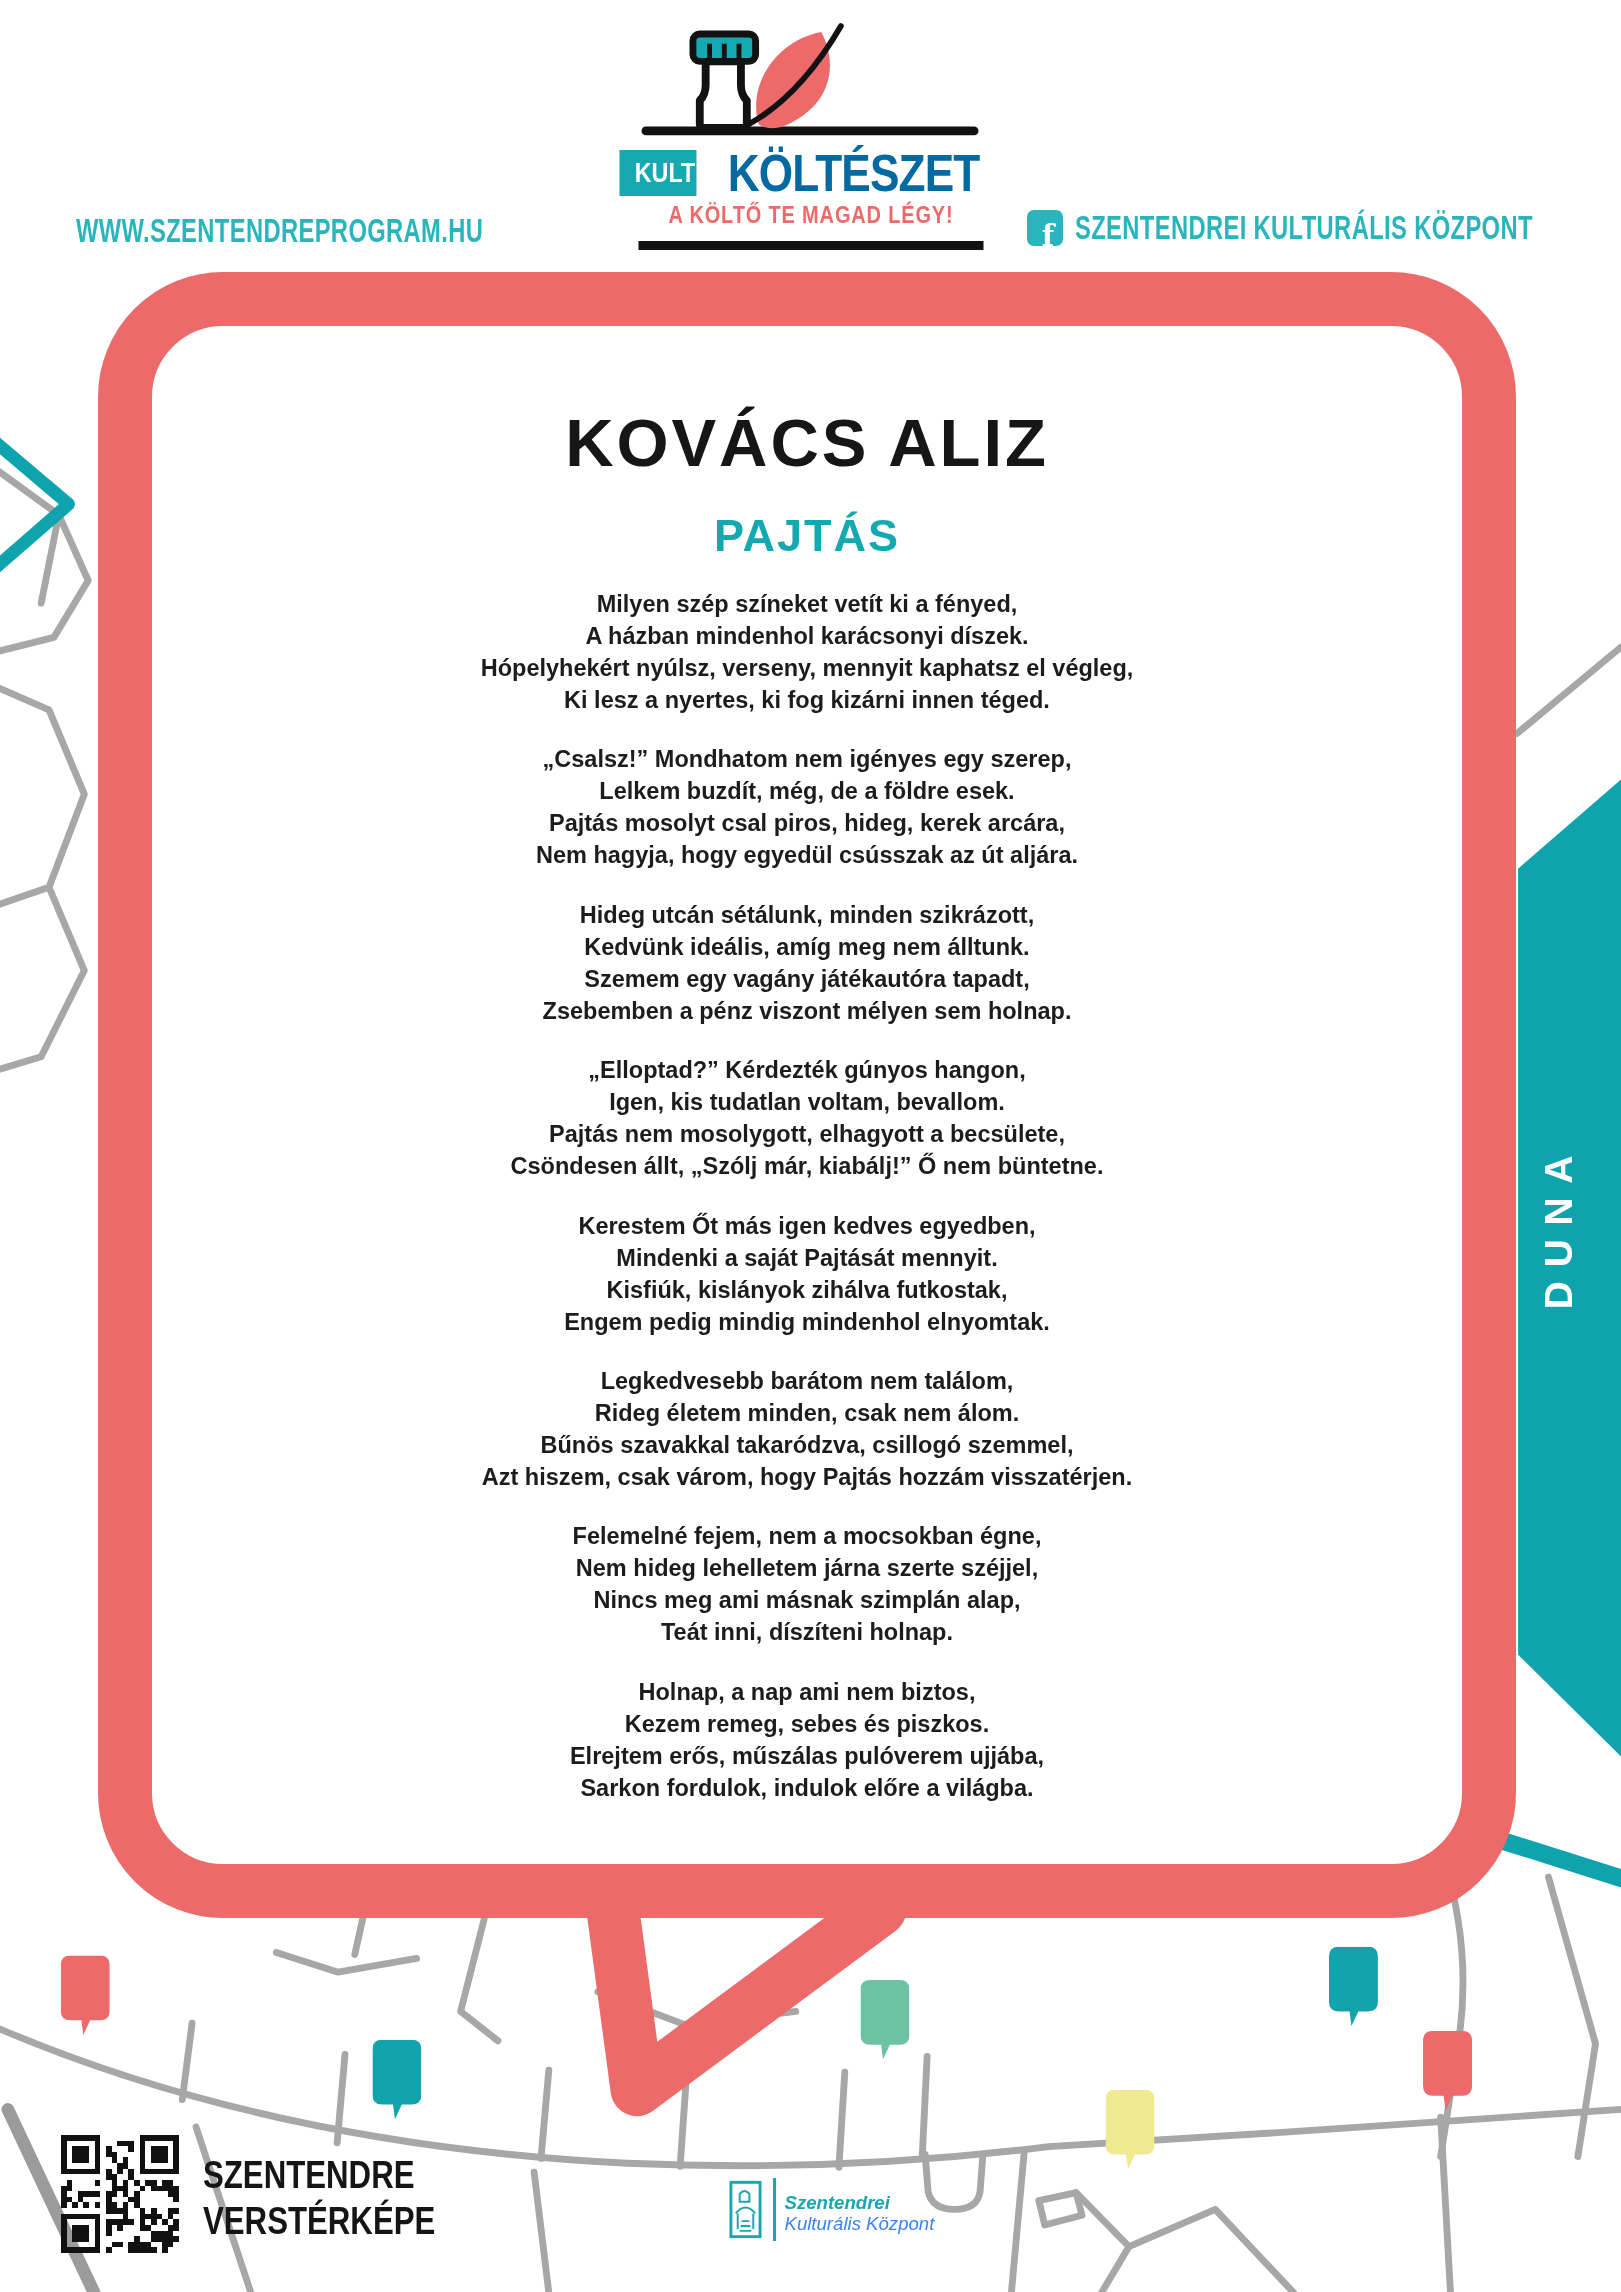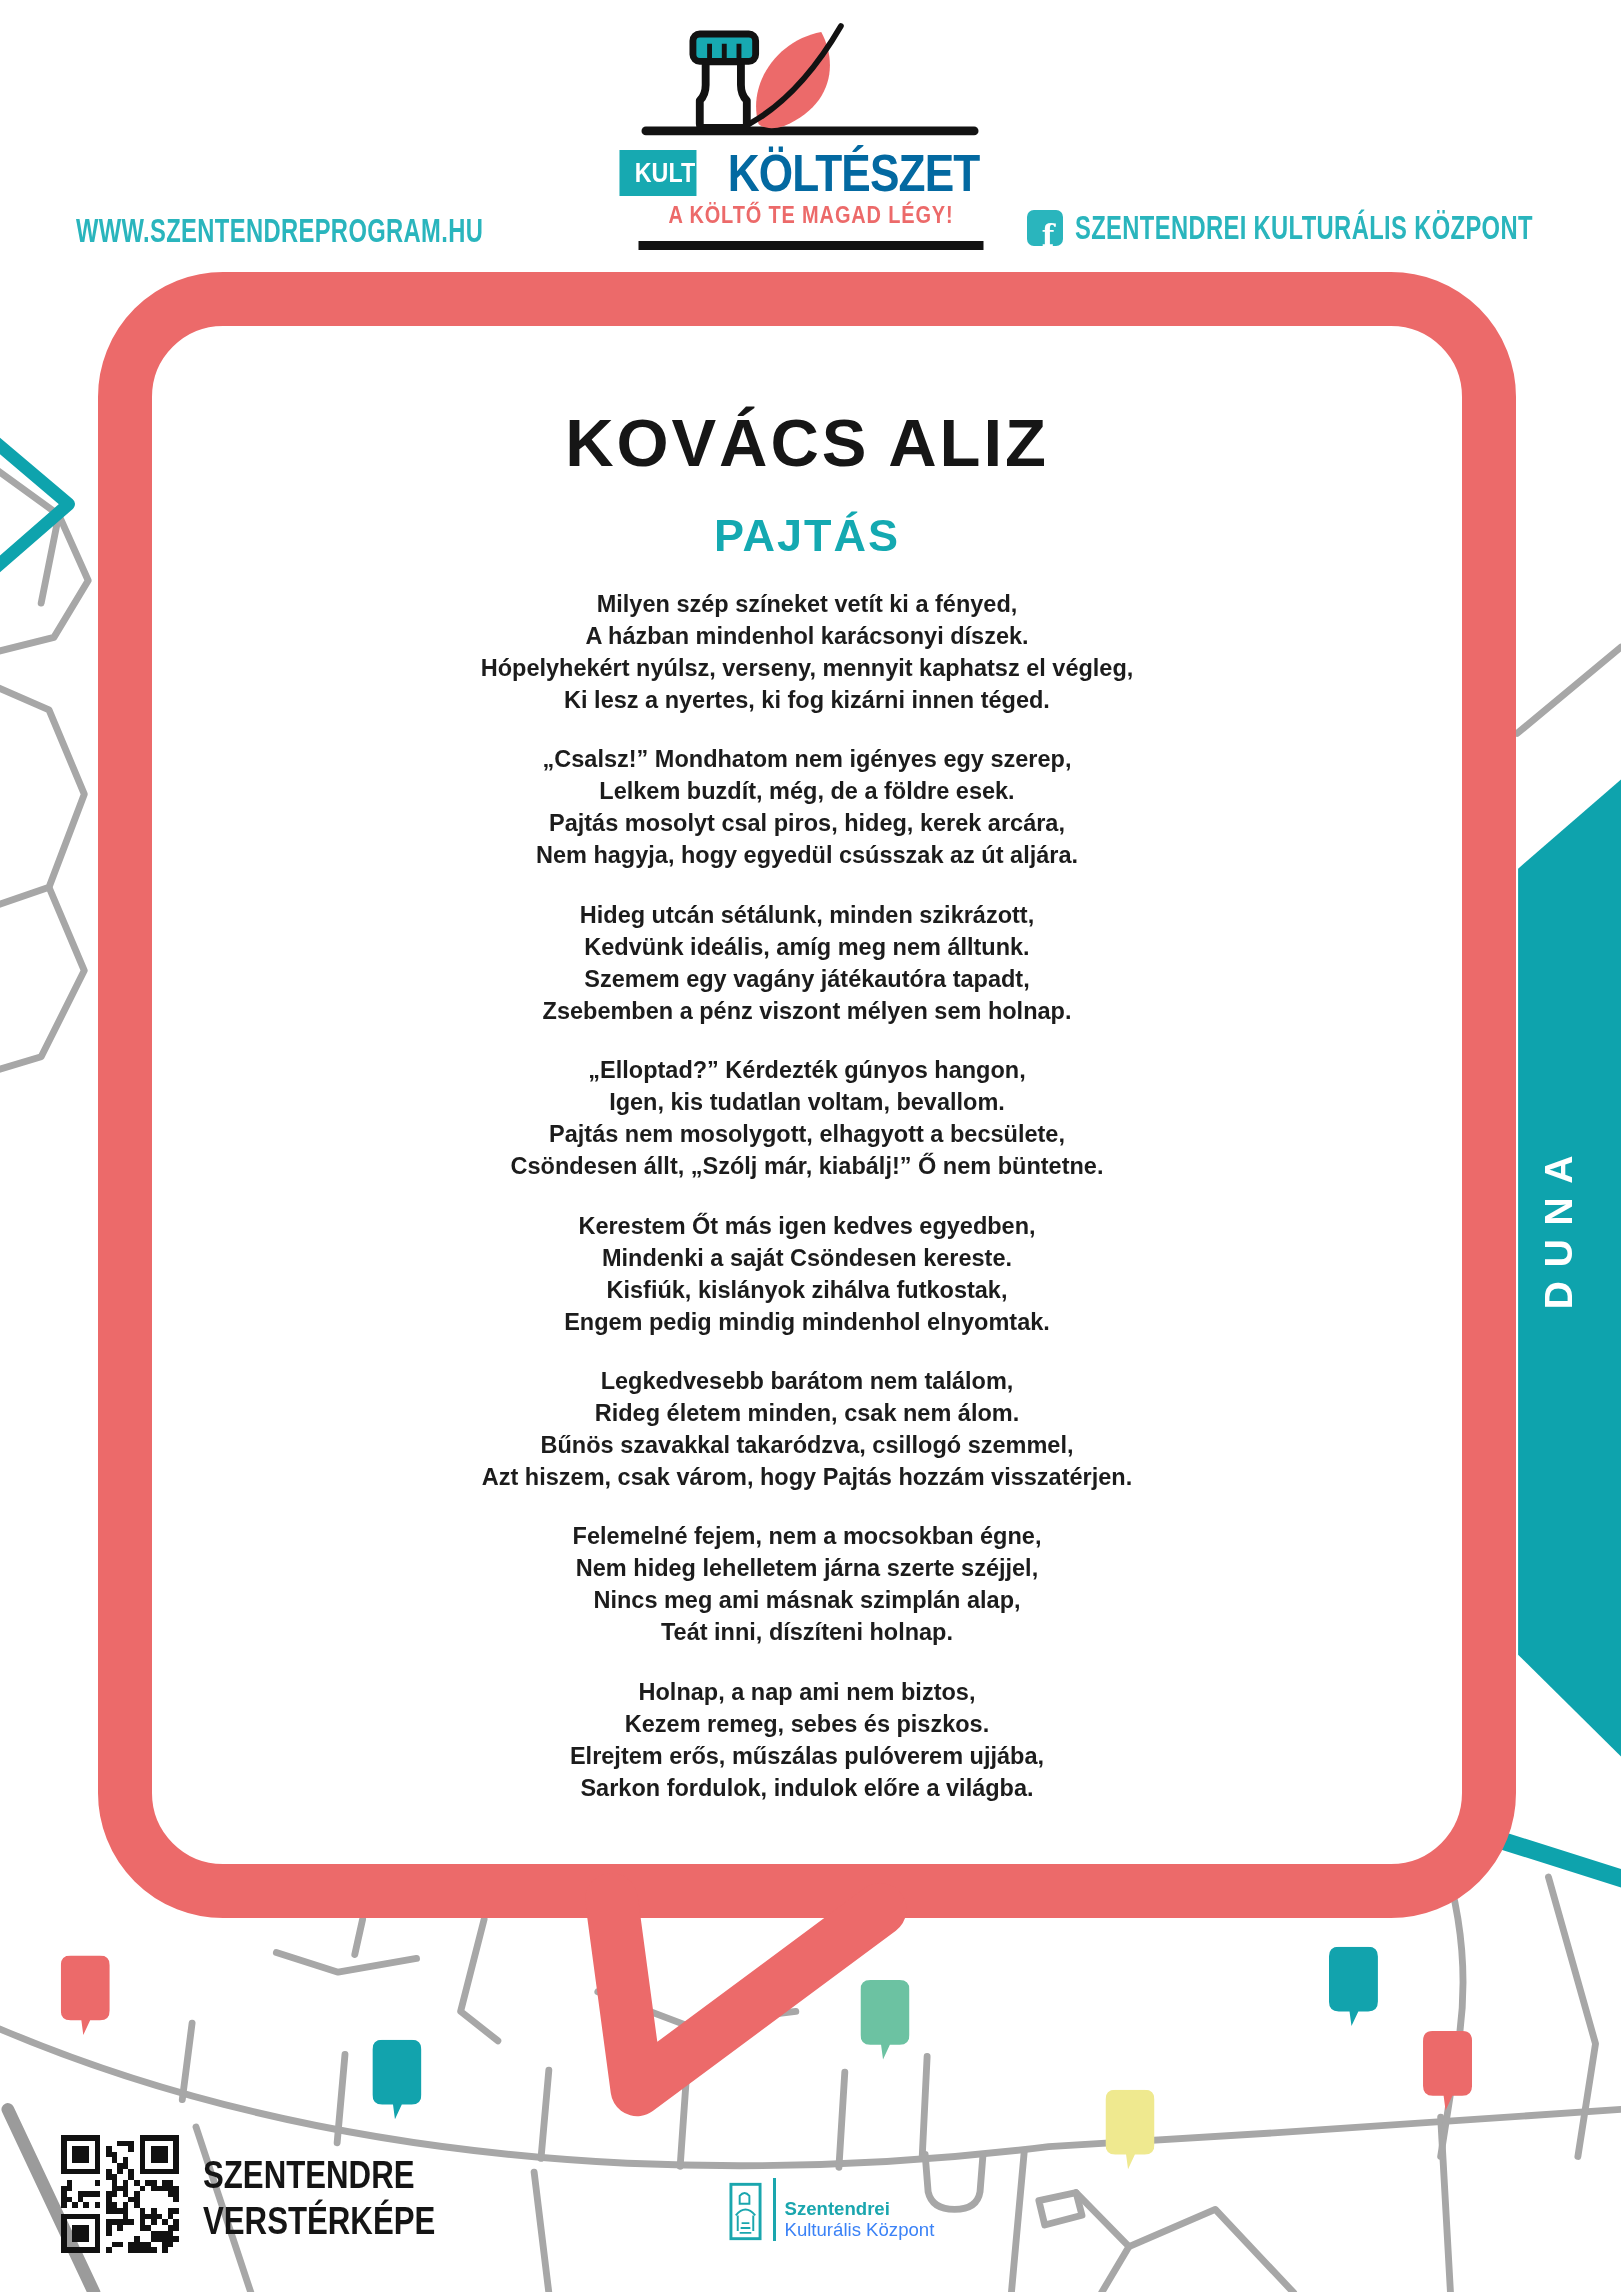--- a/index.html
+++ b/index.html
@@ -42,21 +42,21 @@
   .stanza{margin-bottom:27.4px;}
   .poem-line{font-size:23.5px;line-height:32px;font-weight:bold;}
 
   
   #duna{left:1372px;top:1205px;width:372px;height:41px;line-height:41px;text-align:center;
     transform:rotate(-90deg);color:#ffffff;font-weight:bold;font-size:39px;letter-spacing:13.7px;}
 
   
   #qr{left:61px;top:2135px;}
   #caption{left:203px;top:2152px;color:#151515;font-weight:bold;font-size:39px;line-height:46px;}
-  #sknt-logo{left:729px;top:2178px;display:flex;align-items:flex-end;gap:8.8px;}
+  #sknt-logo{left:729px;top:2178px;display:flex;align-items:center;gap:8.8px;font-style:italic;}
   #sknt-divider{width:2.9px;height:63px;background:#1aa6ae;margin-left:2px;}
   #sknt-text{padding-top:7.8px;}
   #sknt-line1{color:#1aa6ae;font-weight:bold;font-size:18.6px;line-height:21.6px;}
   #sknt-line2{color:#3b82f6;font-size:18.6px;line-height:21.6px;}
 
   svg{display:block;}
 </style>
 </head>
 <body>
 
@@ -172,21 +172,21 @@
         <div class="poem-line">Zsebemben a pénz viszont mélyen sem holnap.</div>
       </div>
       <div class="stanza">
         <div class="poem-line">„Elloptad?” Kérdezték gúnyos hangon,</div>
         <div class="poem-line">Igen, kis tudatlan voltam, bevallom.</div>
         <div class="poem-line">Pajtás nem mosolygott, elhagyott a becsülete,</div>
         <div class="poem-line">Csöndesen állt, „Szólj már, kiabálj!” Ő nem büntetne.</div>
       </div>
       <div class="stanza">
         <div class="poem-line">Kerestem Őt más igen kedves egyedben,</div>
-        <div class="poem-line">Mindenki a saját Csöndesen kereste.</div>
+        <div class="poem-line">Mindenki a saját Pajtását mennyit.</div>
         <div class="poem-line">Kisfiúk, kislányok zihálva futkostak,</div>
         <div class="poem-line">Engem pedig mindig mindenhol elnyomtak.</div>
       </div>
       <div class="stanza">
         <div class="poem-line">Legkedvesebb barátom nem találom,</div>
         <div class="poem-line">Rideg életem minden, csak nem álom.</div>
         <div class="poem-line">Bűnös szavakkal takaródzva, csillogó szemmel,</div>
         <div class="poem-line">Azt hiszem, csak várom, hogy Pajtás hozzám visszatérjen.</div>
       </div>
       <div class="stanza">

